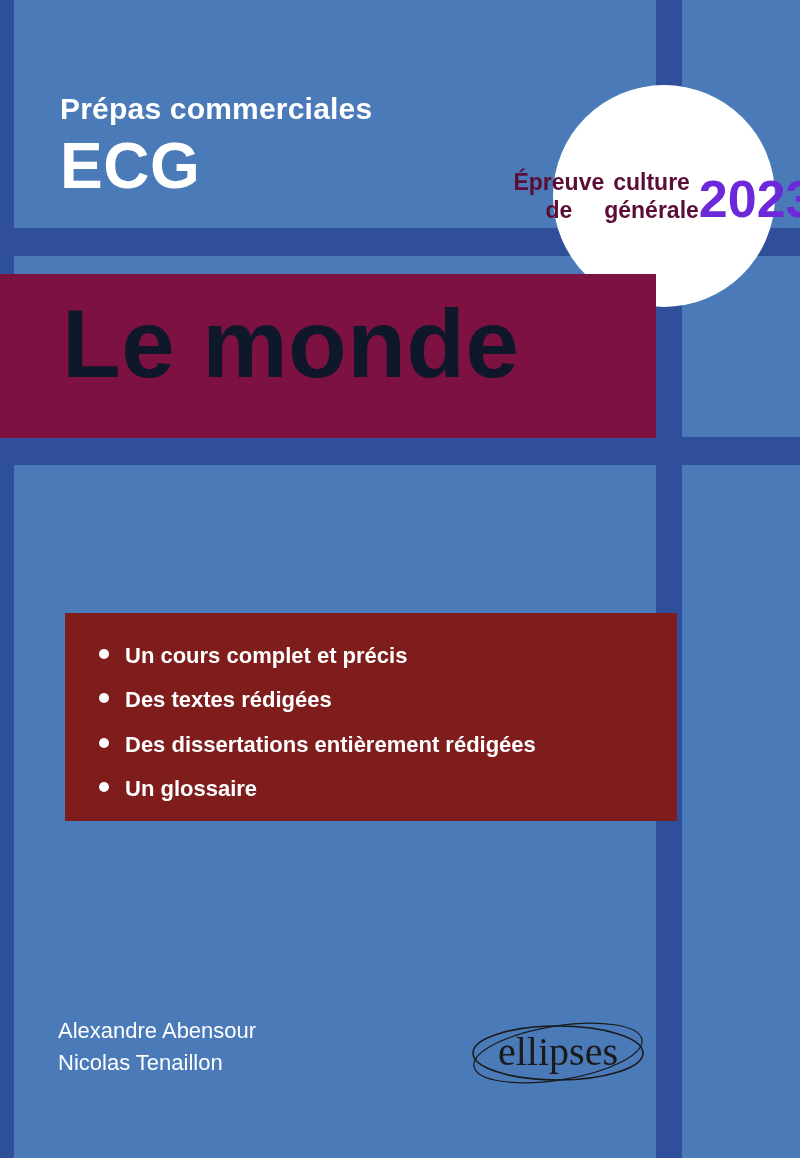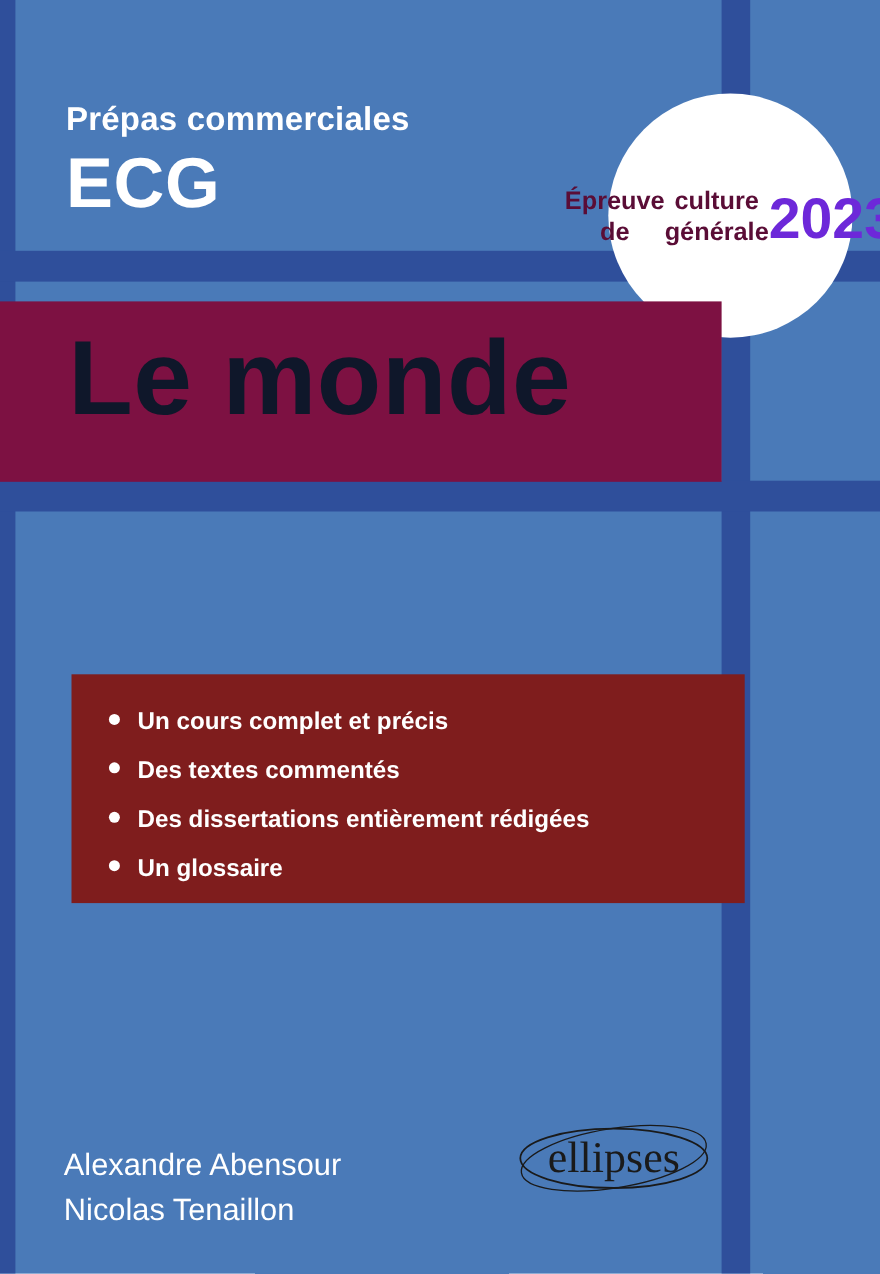--- a/index.html
+++ b/index.html
@@ -150,23 +150,22 @@
     flex: 0 0 auto;
     position: relative;
     top: -4px;
   }
   
   .authors {
     position: absolute;
     left: 58px;
     top: 1015px;
     color: #ffffff;
-    font-size: 28px;
+    font-size: 22px;
     line-height: 1.45;
-    margin-top: 24px;
   }
   
   .publisher {
     position: absolute;
     left: 470px;
     top: 1008px;
     width: 180px;
     height: 90px;
   }
   .publisher svg {
@@ -197,21 +196,21 @@
   <div class="title-band"></div>
   <div class="title-text">Le monde</div>
 
   <div class="features-box">
     <div class="feature-item">
       <span class="bullet"></span>
       <span>Un cours complet et précis</span>
     </div>
     <div class="feature-item">
       <span class="bullet"></span>
-      <span>Des textes commentés</span>
+      <span>Des textes rédigées</span>
     </div>
     <div class="feature-item">
       <span class="bullet"></span>
       <span>Des dissertations entièrement rédigées</span>
     </div>
     <div class="feature-item">
       <span class="bullet"></span>
       <span>Un glossaire</span>
     </div>
   </div>

